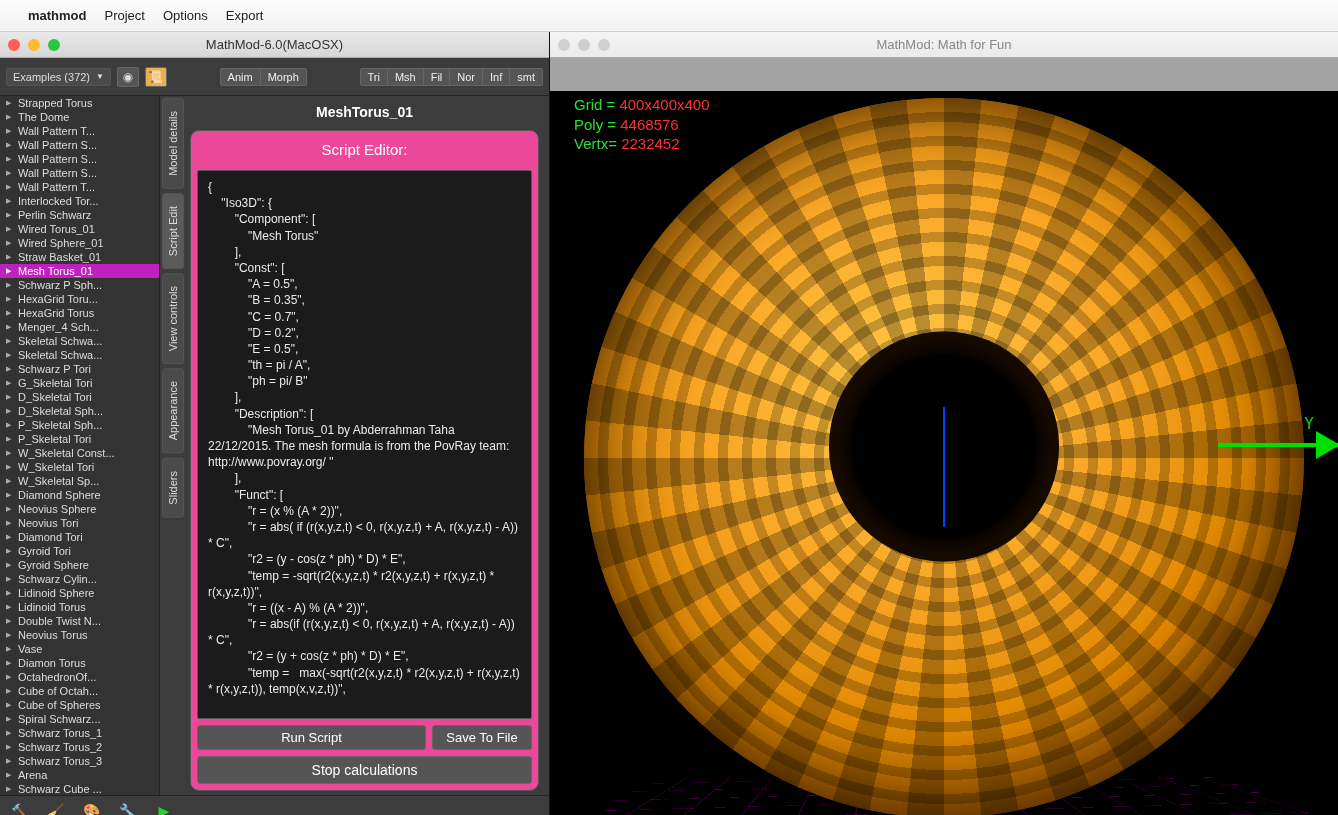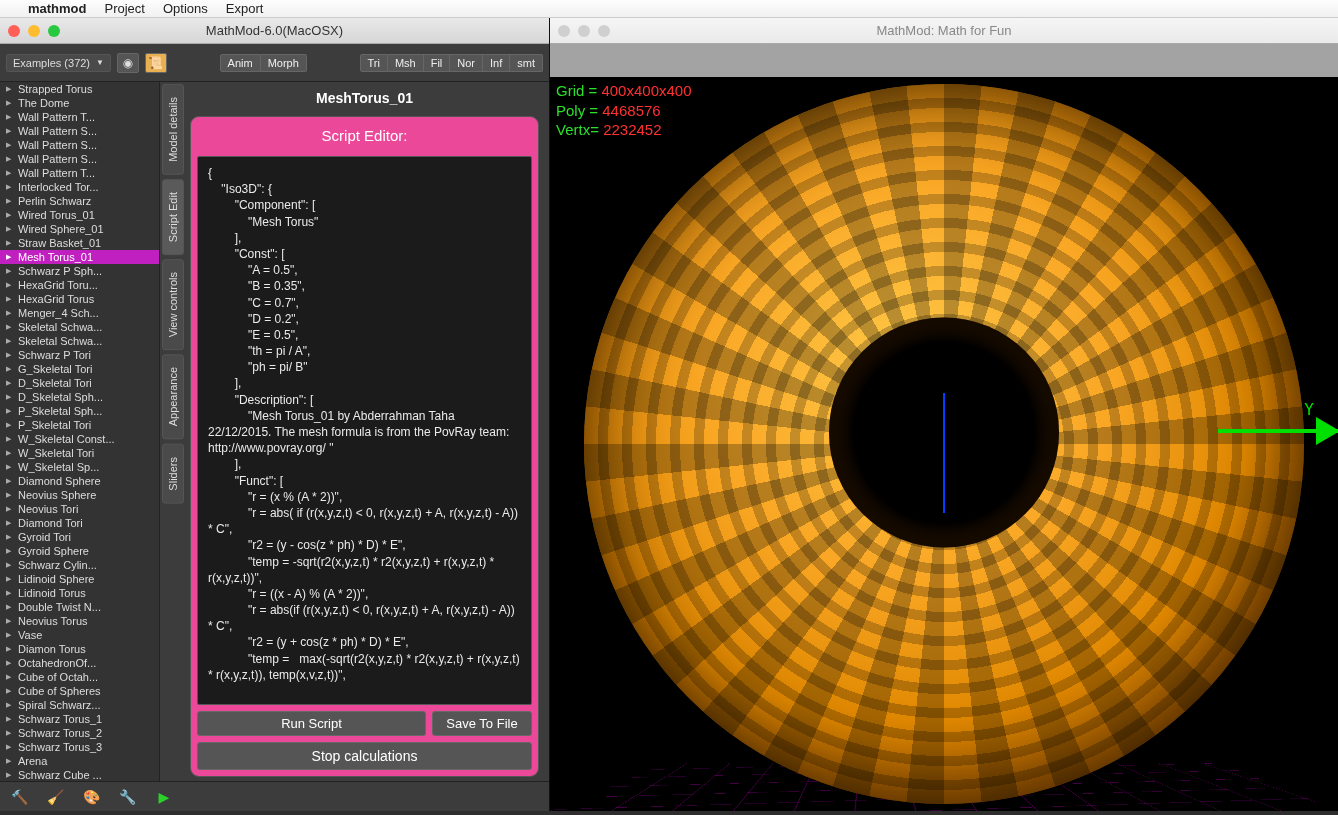--- a/index.html
+++ b/index.html
@@ -1,19 +1,19 @@
 <!DOCTYPE html>
 <html><head>
 <meta charset="utf-8">
 <style>
 * { box-sizing: border-box; margin: 0; padding: 0; font-family: -apple-system, "Helvetica Neue", Arial, sans-serif; }
 html, body { width: 1338px; height: 815px; overflow: hidden; background: #2e2e2e; }
 
 
-.mac-menubar { height: 18px; background: linear-gradient(#fdfdfd,#f1f1f1); display:flex; align-items:center; padding:0 10px; font-size:13px; color:#222; gap:18px; border-bottom:1px solid #ccc;}
+.mac-menubar { height: 32px; background: linear-gradient(#fdfdfd,#f1f1f1); display:flex; align-items:center; padding:0 10px; font-size:13px; color:#222; gap:18px; border-bottom:1px solid #ccc;}
 .mac-menubar .apple { font-size:15px; }
 .mac-menubar .app { font-weight:600; }
 
 
 .desk { display:flex; height: 793px; }
 
 
 .win { display:flex; flex-direction:column; background:#3c3c3c; }
 .win-left { width:550px; border-right:1px solid #111;}
 .win-right { flex:1; background:#a3a3a3;gap:33px; }
@@ -66,21 +66,21 @@
 .bigbtn { flex:1; background:#555; color:#fff; font-size:13px; border:1px solid #666; padding:4px 0; text-align:center; border-radius:3px;}
 .bigbtn.save{flex:0 0 100px;}
 .stopbtn { margin:0 6px 6px; background:#555; color:#fff; font-size:14px; border:1px solid #666; padding:5px 0; text-align:center; border-radius:3px;}
 
 
 .bottombar{ height:30px; background:#3c3c3c; border-top:1px solid #222; display:flex; align-items:center; gap:16px; padding:0 10px;}
 .bicon{ width:20px; height:20px; display:flex; align-items:center; justify-content:center; font-size:14px;}
 
 
 .view3d { flex:1; position:relative; background:#000;}
-.hud { position:absolute; top:4px; left:6px; font-family:"Courier New",monospace; font-size:15px; line-height:1.3;}
+.hud { position:absolute; top:4px; left:24px; font-family:"Courier New",monospace; font-size:15px; line-height:1.3;}
 .hud .label{color:#2be02b;} .hud .val{color:#ff3030;}
 .torus-img { position:absolute; inset:0; display:flex; align-items:center; justify-content:center;}
 .torus { width:720px; height:720px; border-radius:50%; background: radial-gradient(circle at 45% 40%, #ffcb4a 0%, #f9a825 35%, #e08900 60%, #8a4b00 80%, #3a1f00 100%); position:relative; box-shadow: inset 0 0 80px #3a1f00;}
 .torus::after{ content:""; position:absolute; width:230px; height:230px; left:50%; top:50%; transform:translate(-50%,-55%); border-radius:50%; background:radial-gradient(circle, #000 0%, #000 55%, #2a1400 70%, #7a4500 100%); box-shadow:0 0 30px #000 inset;}
 
 .weave { position:absolute; inset:0; border-radius:50%; background:
  repeating-radial-gradient(circle at 50% 50%, rgba(0,0,0,0.22) 0 10px, rgba(255,255,255,0.04) 10px 24px),
  repeating-conic-gradient(from 0deg, rgba(0,0,0,0.28) 0 6deg, rgba(255,200,90,0.05) 6deg 12deg);
  mix-blend-mode:multiply;}
 .axis-y { position:absolute; right:0; top:48%; width:120px; height:4px; background:#00e000;}

